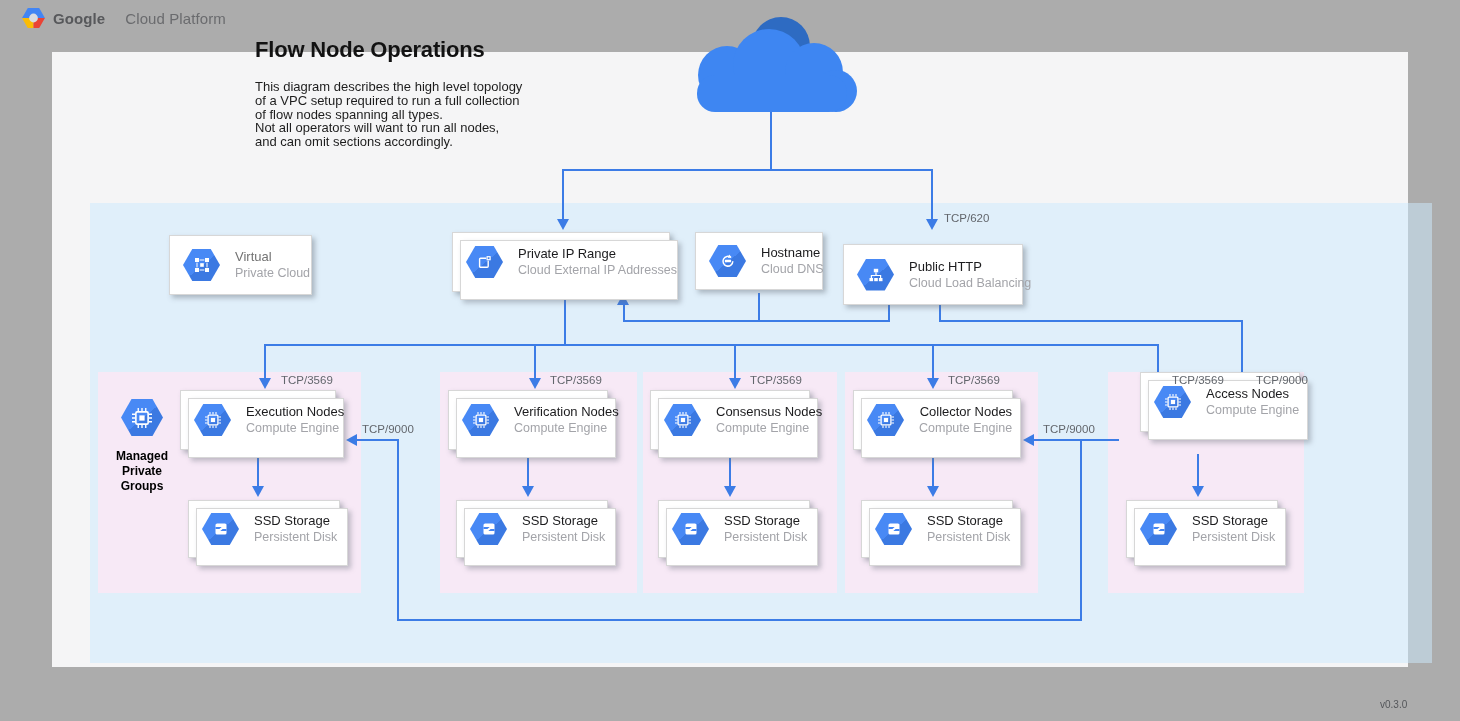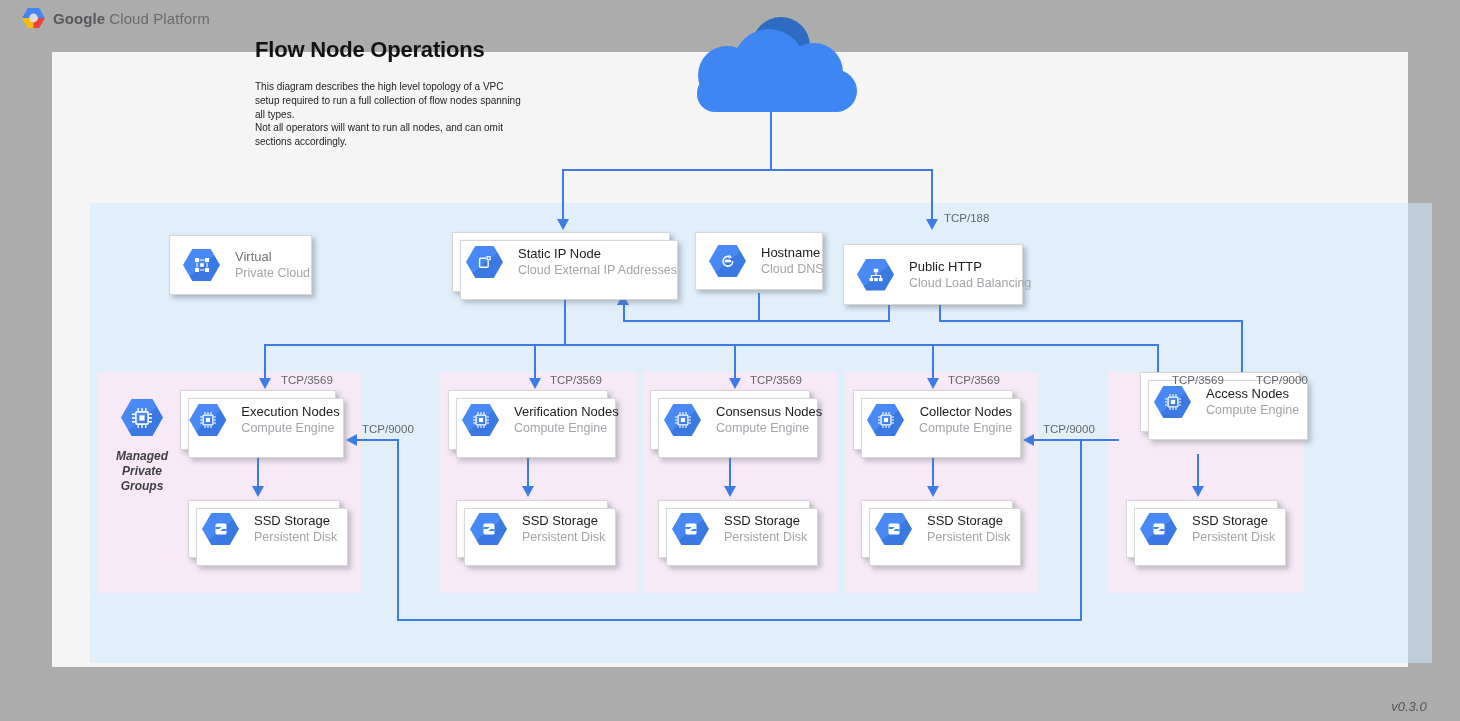--- a/index.html
+++ b/index.html
@@ -6,48 +6,48 @@
   body{
     position:relative;
     width:1460px;height:721px;
     background:#ACACAC;
     font-family:"Liberation Sans","DejaVu Sans",sans-serif;
     overflow:hidden;
   }
   
   .gcp-header{position:absolute;left:22px;top:8px;display:flex;align-items:center;gap:8px;z-index:6;}
   .brand{font-size:15px;color:#6A6B6E;letter-spacing:.1px;}
-  .brand b{color:#57585B;margin-right:4px;}
+  .brand b{color:#57585B;margin-right:20px;}
   
   .canvas{position:absolute;left:52px;top:52px;width:1356px;height:615px;background:#F5F5F6;z-index:0;}
   .vpc-region{position:absolute;left:90px;top:203px;width:1342px;height:460px;background:rgba(206,234,254,.52);z-index:1;}
   .group{position:absolute;top:372px;height:221px;background:#F7E9F6;z-index:1;}
   
   .page-title{position:absolute;left:255px;top:37px;font-size:22px;font-weight:700;color:#121212;z-index:6;letter-spacing:-.2px;}
-  .page-desc{position:absolute;left:255px;top:80px;width:268px;font-size:10px;line-height:13.8px;color:#1d1d1d;white-space:pre-line;z-index:6;}
-  .version{position:absolute;left:1380px;top:699px;width:58px;text-align:center;font-size:13px;color:#54565A;z-index:6;font-style:italic;}
+  .page-desc{position:absolute;left:255px;top:80px;width:268px;font-size:13px;line-height:13.8px;color:#1d1d1d;white-space:pre-line;z-index:6;}
+  .version{position:absolute;left:1380px;top:699px;width:58px;text-align:left;font-size:10px;color:#54565A;z-index:6;}
   
   .card{position:absolute;background:#fff;border:1px solid #D7D7D7;box-shadow:3px 3px 5px rgba(105,112,125,.45);
         display:flex;align-items:center;padding-left:13px;gap:15px;box-sizing:border-box;z-index:3;}
   .card.stacked::before{content:"";position:absolute;left:7px;top:7px;width:100%;height:100%;
         background:#fff;border:1px solid #D7D7D7;box-shadow:3px 3px 5px rgba(105,112,125,.4);z-index:-1;}
   .card-title{font-size:13px;color:#1c1c1e;line-height:17px;white-space:nowrap;}
   .card-sub{font-size:12.5px;color:#A3A4A9;line-height:17px;white-space:nowrap;}
   .card-title.muted{color:#737373;}
   
   .hex{flex:none;background:linear-gradient(140deg,#4889F5 52%,#3B79E2 52%);
        clip-path:polygon(25% 0,75% 0,100% 50%,75% 100%,25% 100%,0 50%);
        display:flex;align-items:center;justify-content:center;}
   .hex-sm{width:37px;height:32px;}
   .hex-lg{width:42px;height:37px;}
   .glyph{width:16px;height:16px;display:block;}
   .glyph-lg{width:20px;height:20px;display:block;}
   .mig-icon{position:absolute;left:121px;top:399px;z-index:3;}
   .mig-label{position:absolute;left:96px;top:449px;width:92px;text-align:center;
-             font-size:12px;font-weight:700;color:#404040;line-height:15px;z-index:3;font-style:italic;}
+             font-size:12px;font-weight:700;color:#000000;line-height:15px;z-index:3;}
   
   .ln{position:absolute;background:#3C7CE6;z-index:2;}
   .ah{position:absolute;width:0;height:0;z-index:2;}
   .ah.down{border-left:6px solid transparent;border-right:6px solid transparent;border-top:11px solid #3C7CE6;}
   .ah.up{border-left:6px solid transparent;border-right:6px solid transparent;border-bottom:11px solid #3C7CE6;}
   .ah.left{border-top:6px solid transparent;border-bottom:6px solid transparent;border-right:11px solid #3C7CE6;}
   .plabel{position:absolute;font-size:11.5px;color:#62666C;white-space:nowrap;z-index:4;}
   .cloud{position:absolute;left:683px;top:16px;z-index:5;}
 </style>
 </head>
@@ -169,21 +169,21 @@
 <div class="ah down" style="left:1192px;top:486px;"></div>
 
 <div class="ln" style="left:1034px;top:439px;width:85px;height:2px;"></div>
 <div class="ah left" style="left:1023px;top:434px;"></div>
 <div class="ln" style="left:1080px;top:440px;width:2px;height:181px;"></div>
 <div class="ln" style="left:397px;top:619px;width:685px;height:2px;"></div>
 <div class="ln" style="left:397px;top:440px;width:2px;height:181px;"></div>
 <div class="ln" style="left:357px;top:439px;width:42px;height:2px;"></div>
 <div class="ah left" style="left:346px;top:434px;"></div>
 
-<div class="plabel" style="left:944px;top:212px;">TCP/188</div>
+<div class="plabel" style="left:944px;top:212px;">TCP/620</div>
 <div class="plabel" style="left:281px;top:374px;">TCP/3569</div>
 <div class="plabel" style="left:550px;top:374px;">TCP/3569</div>
 <div class="plabel" style="left:750px;top:374px;">TCP/3569</div>
 <div class="plabel" style="left:948px;top:374px;">TCP/3569</div>
 <div class="plabel" style="left:1172px;top:374px;">TCP/3569</div>
 <div class="plabel" style="left:1256px;top:374px;">TCP/9000</div>
 <div class="plabel" style="left:362px;top:423px;">TCP/9000</div>
 <div class="plabel" style="left:1043px;top:423px;">TCP/9000</div>
 
 <div class="card" style="left:169px;top:235px;width:143px;height:60px;">
@@ -198,21 +198,21 @@
   </div>
 </div>
 
 <div class="card stacked" style="left:452px;top:232px;width:218px;height:60px;">
   <div class="hex hex-sm">
       <svg class="glyph">
         <use href="#g-ip"></use>
       </svg>
     </div>
   <div>
-    <div class="card-title">Static IP Node</div>
+    <div class="card-title">Private IP Range</div>
     <div class="card-sub">Cloud External IP Addresses</div>
   </div>
 </div>
 
 <div class="card" style="left:695px;top:232px;width:128px;height:58px;">
   <div class="hex hex-sm">
       <svg class="glyph">
         <use href="#g-dns"></use>
       </svg>
     </div>
@@ -238,21 +238,21 @@
     <svg class="glyph-lg">
       <use href="#g-chip"></use>
     </svg>
   </div>
 <div class="mig-label">
   <div>Managed</div>
   <div>Private</div>
   <div>Groups</div>
 </div>
 
-<div class="card stacked" style="left:180px;top:390px;width:156px;height:60px;justify-content:center;">
+<div class="card stacked" style="left:180px;top:390px;width:156px;height:60px;">
   <div class="hex hex-sm">
       <svg class="glyph">
         <use href="#g-chip"></use>
       </svg>
     </div>
   <div>
     <div class="card-title">Execution Nodes</div>
     <div class="card-sub">Compute Engine</div>
   </div>
 </div>

